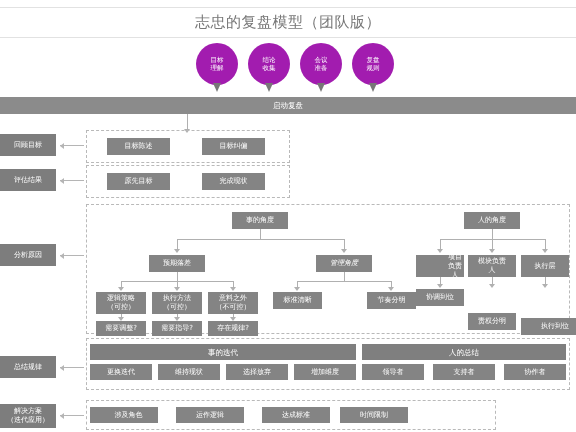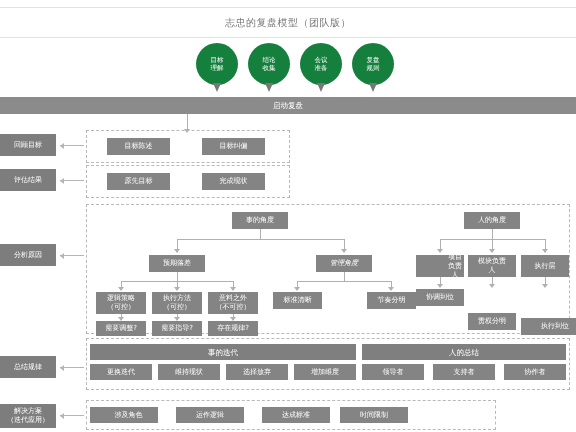--- a/index.html
+++ b/index.html
@@ -13,27 +13,27 @@
   }
   #root{position:relative;width:576px;height:432px;}
 
   
   .title-bar{
     position:absolute;left:0;top:7px;width:576px;height:29px;
     border-top:1px solid #e2e2e2;border-bottom:1px solid #e2e2e2;
     display:flex;align-items:center;justify-content:center;
     background:#fff;
   }
-  .title-bar .t{font-size:10px;color:#777;letter-spacing:.5px;text-align:right;}
+  .title-bar .t{font-size:15px;color:#777;letter-spacing:.5px;text-align:right;}
 
   
   .bubbles{position:absolute;left:196px;top:43px;width:200px;height:48px;display:flex;gap:10px;}
   .bubble{
     position:relative;width:42px;height:42px;border-radius:50%;
-    background:#15803d;color:#fff;
+    background:#a21caf;color:#fff;
     display:flex;flex-direction:column;align-items:center;justify-content:center;
     font-size:6.5px;line-height:8.5px;text-align:center;
   }
   .bubble .tail{
     position:absolute;left:50%;margin-left:-4px;bottom:-7px;
     width:0;height:0;border-left:4px solid transparent;border-right:4px solid transparent;
     border-top:9px solid #777777;
   }
 
   

